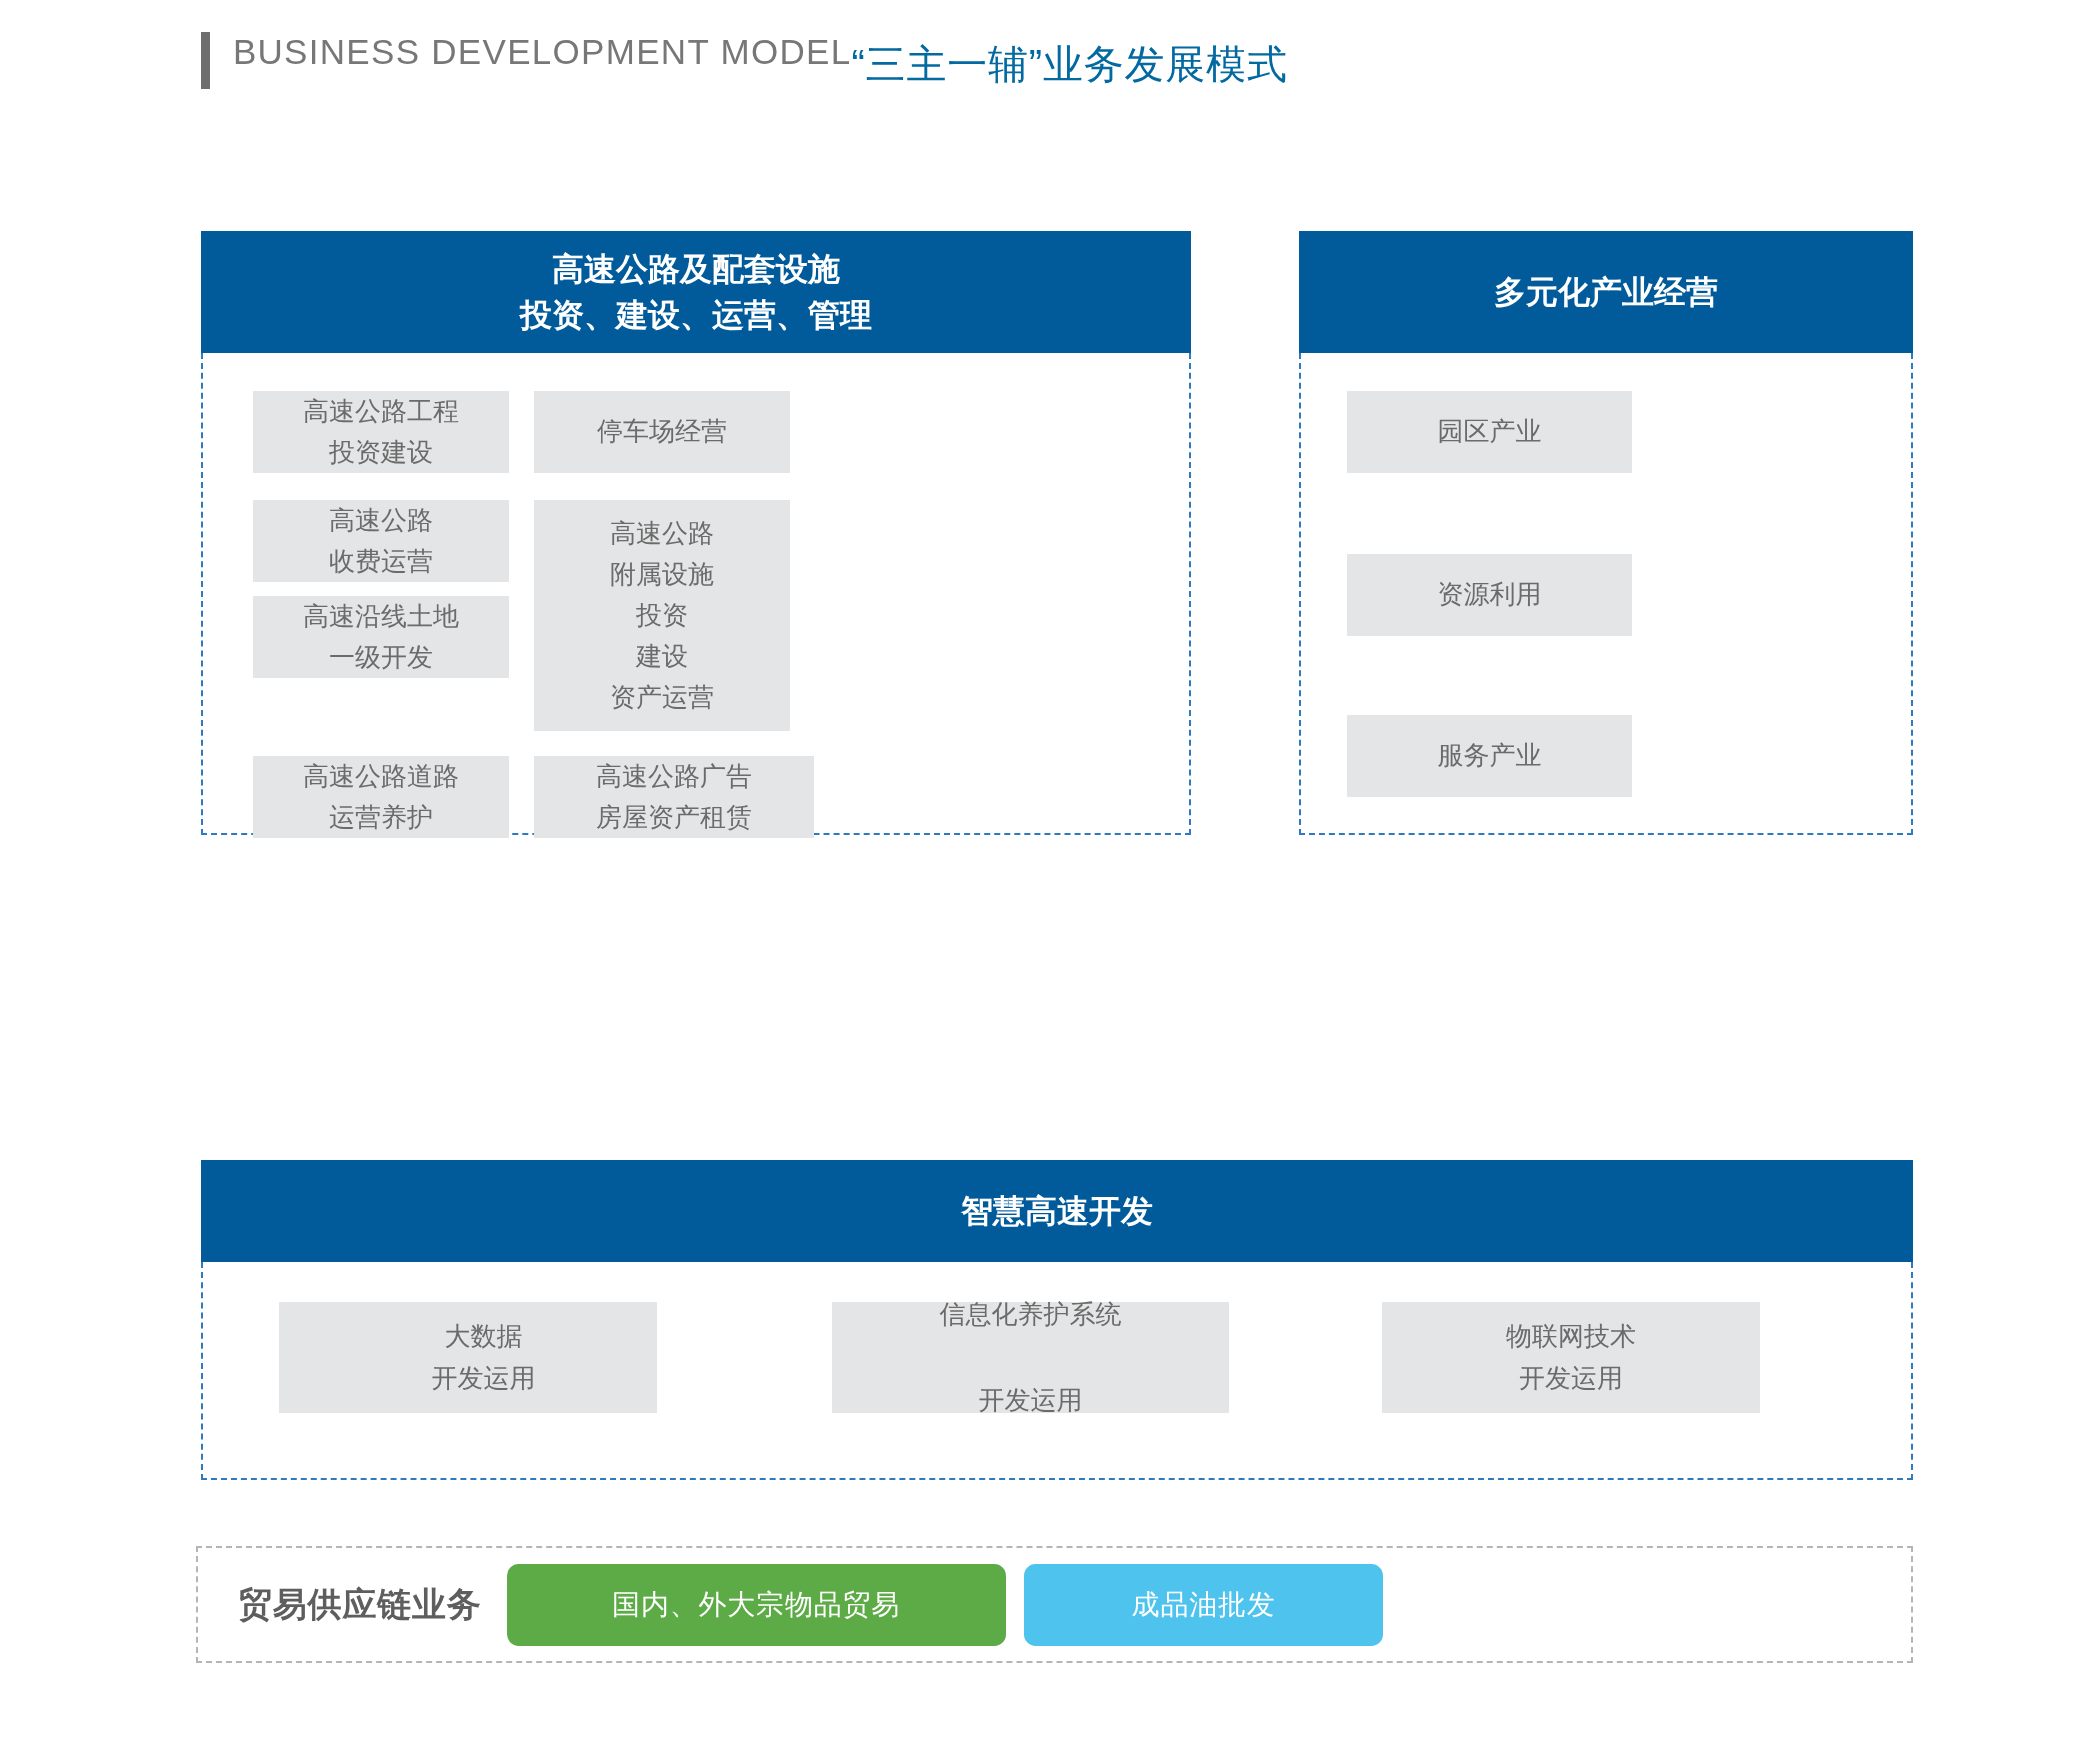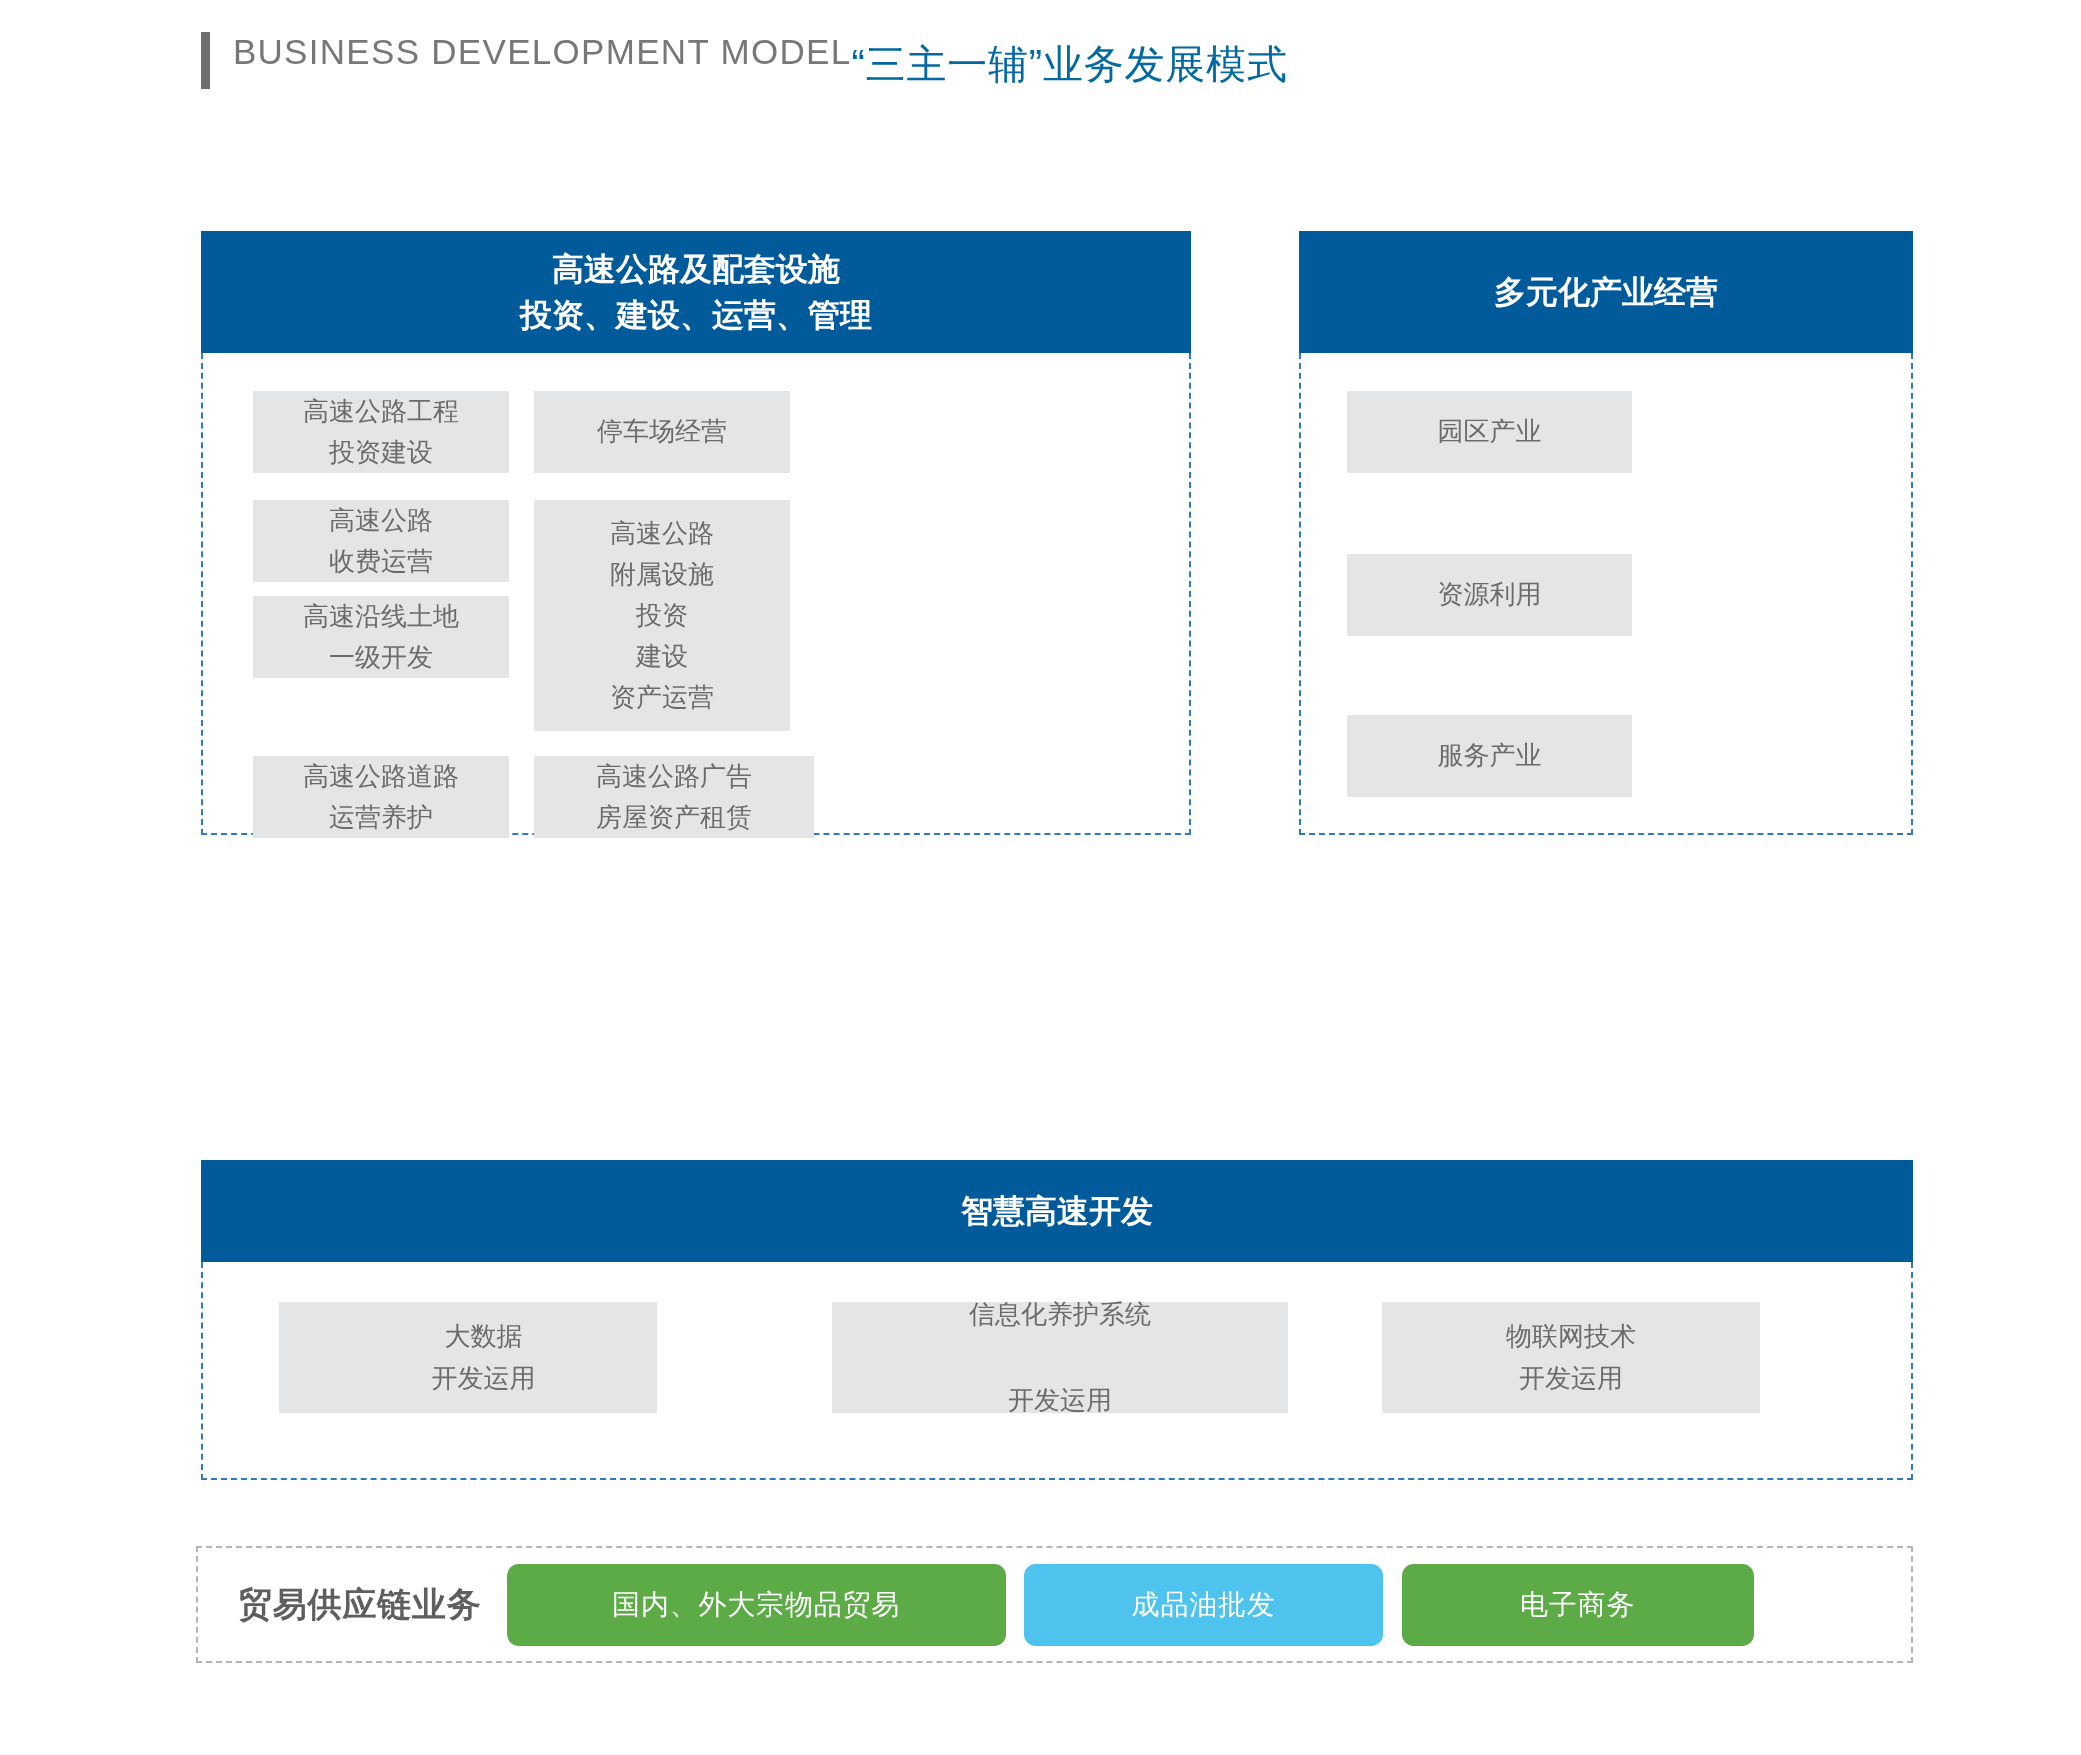--- a/index.html
+++ b/index.html
@@ -233,21 +233,21 @@
   <div class="panel-head">
     <div class="line">智慧高速开发</div>
   </div>
   <div class="panel-body">
 
     <div class="cell" style="left:76px; top:40px; width:378px; height:111px; font-size:26px;padding-left:31px;">
       <div class="line">大数据</div>
       <div class="line">开发运用</div>
     </div>
 
-    <div class="cell" style="left:629px; top:40px; width:456px; height:111px; font-size:26px;gap:45px;">
+    <div class="cell" style="left:629px; top:40px; width:397px; height:111px; font-size:26px;gap:45px;">
       <div class="line">信息化养护系统</div>
       <div class="line">开发运用</div>
     </div>
 
     <div class="cell" style="left:1179px; top:40px; width:378px; height:111px; font-size:26px;">
       <div class="line">物联网技术</div>
       <div class="line">开发运用</div>
     </div>
 
   </div>
@@ -257,17 +257,14 @@
   <div id="trade-label">贸易供应链业务</div>
 
   <div class="pill pill-1" style="background:#5CAB46;">
     <span>国内、外大宗物品贸易</span>
   </div>
 
   <div class="pill pill-2" style="background:#4EC3ED;">
     <span>成品油批发</span>
   </div>
 
-  <div class="pill pill-3" style="background:#5CAB46;">
-    <span>电子商务</span>
-  </div>
 </div>
 
 
 </body></html>

